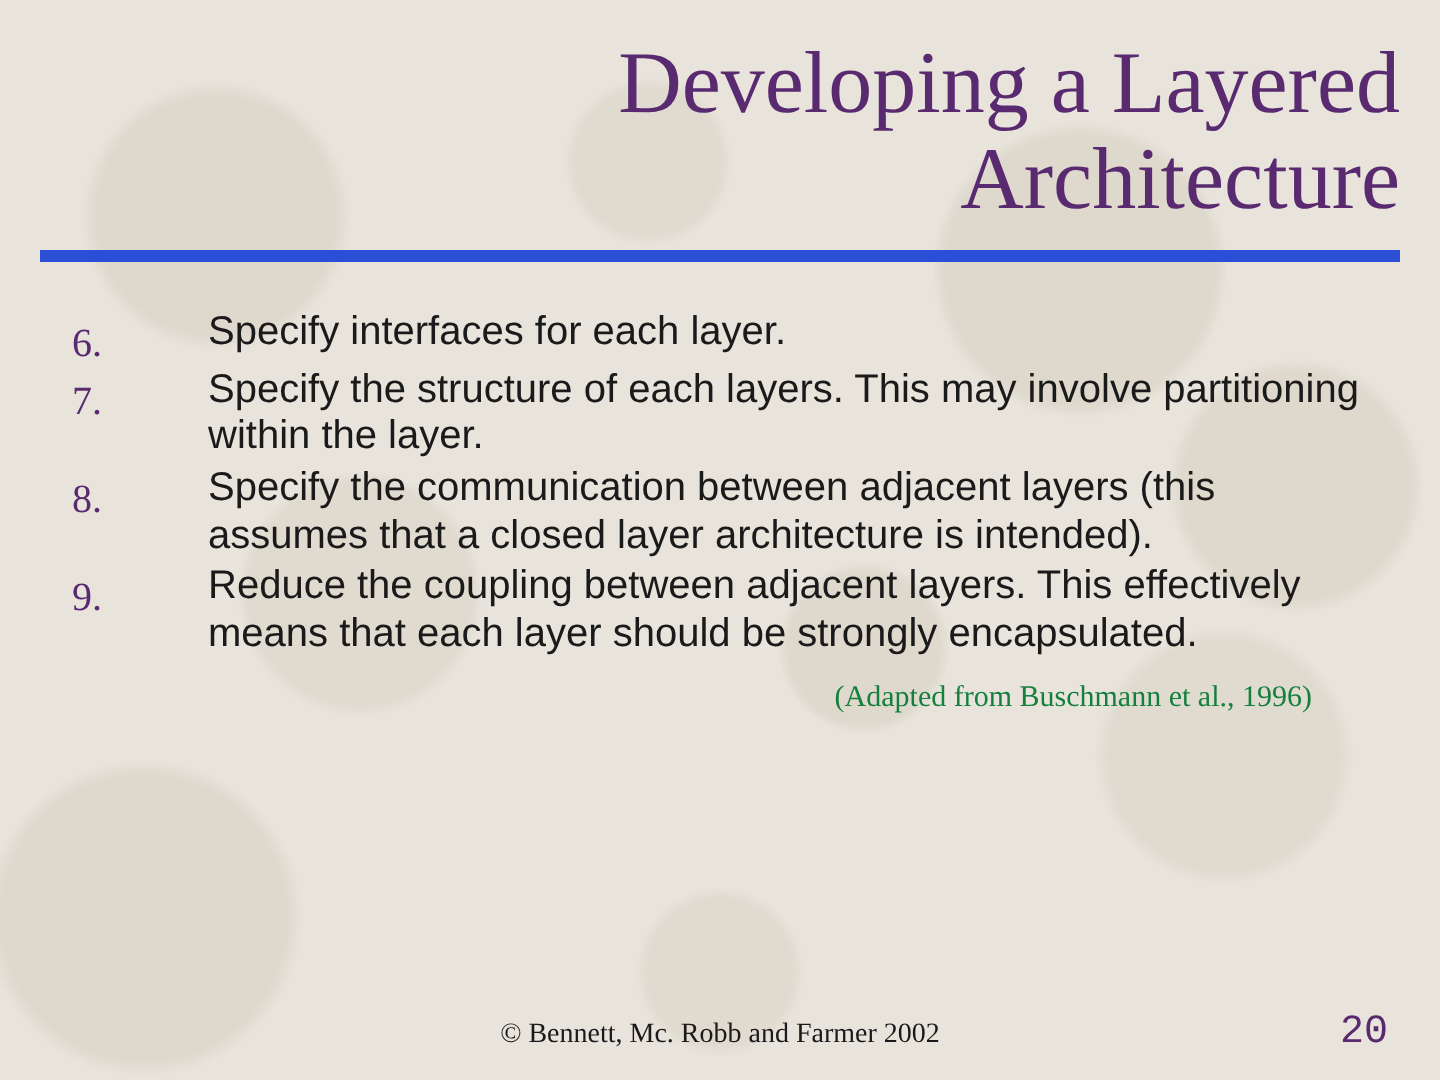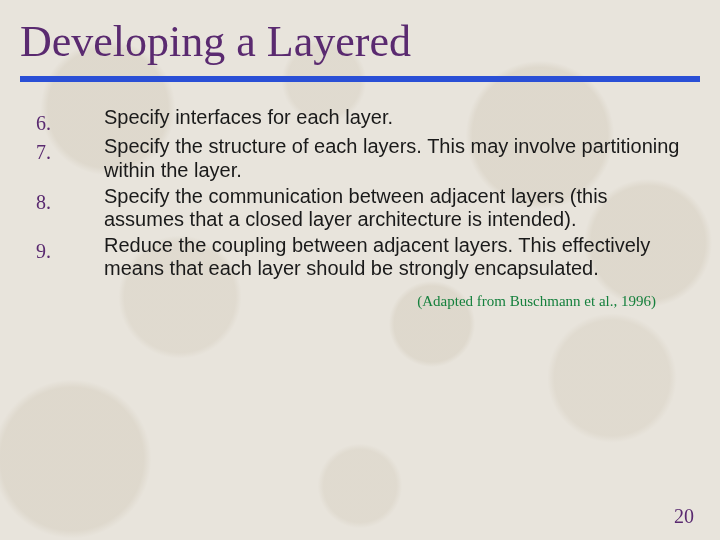--- a/index.html
+++ b/index.html
@@ -19,21 +19,21 @@
       radial-gradient(circle at 90% 45%, rgba(200,190,170,0.3) 8%, transparent 9%);
     position: relative;
   }
   .slide {
     width: 100%; height: 100%;
     display: flex; flex-direction: column;
   }
   .title {
     color: #5a2a70;
     font-size: 44px;
-    text-align: left;
+    text-align: right;
     line-height: 1.1;
     padding: 18px 20px 4px 20px;
     font-weight: normal;
   }
   .rule {
     height: 6px;
     background: #2a4fd6;
     margin: 6px 20px 0 20px;
   }
   .content {
@@ -73,29 +73,30 @@
     color: #1a1a1a;
     padding: 12px 0 14px 0;
     font-family: 'Times New Roman', serif;
   }
   .pagenum {
     position: absolute;
     right: 26px;
     bottom: 12px;
     color: #5a2a70;
     font-size: 20px;
-    font-family: Liberation Serif, serif;
+    font-family: Liberation Mono, monospace;
   }
 </style>
 </head>
 <body>
 
 <div class="slide">
   <h1 class="title">
     <span>Developing a Layered</span><br>
+    <span>Architecture</span>
   </h1>
   <div class="rule"></div>
 
   <div class="content">
     <div class="list">
       <div class="row">
         <div class="num">6.</div>
         <div class="txt">Specify interfaces for each layer.</div>
       </div>
       <div class="row">
@@ -107,14 +108,15 @@
         <div class="txt">Specify the communication between adjacent layers (this assumes that a closed layer architecture is intended).</div>
       </div>
       <div class="row">
         <div class="num">9.</div>
         <div class="txt">Reduce the coupling between adjacent layers.  This effectively means that each layer should be strongly encapsulated.</div>
       </div>
     </div>
     <div class="attribution">(Adapted from Buschmann et al., 1996)</div>
   </div>
 
+  <div class="footer">© Bennett, Mc. Robb and Farmer 2002</div>
   <div class="pagenum">20</div>
 </div>
 
 </body></html>

